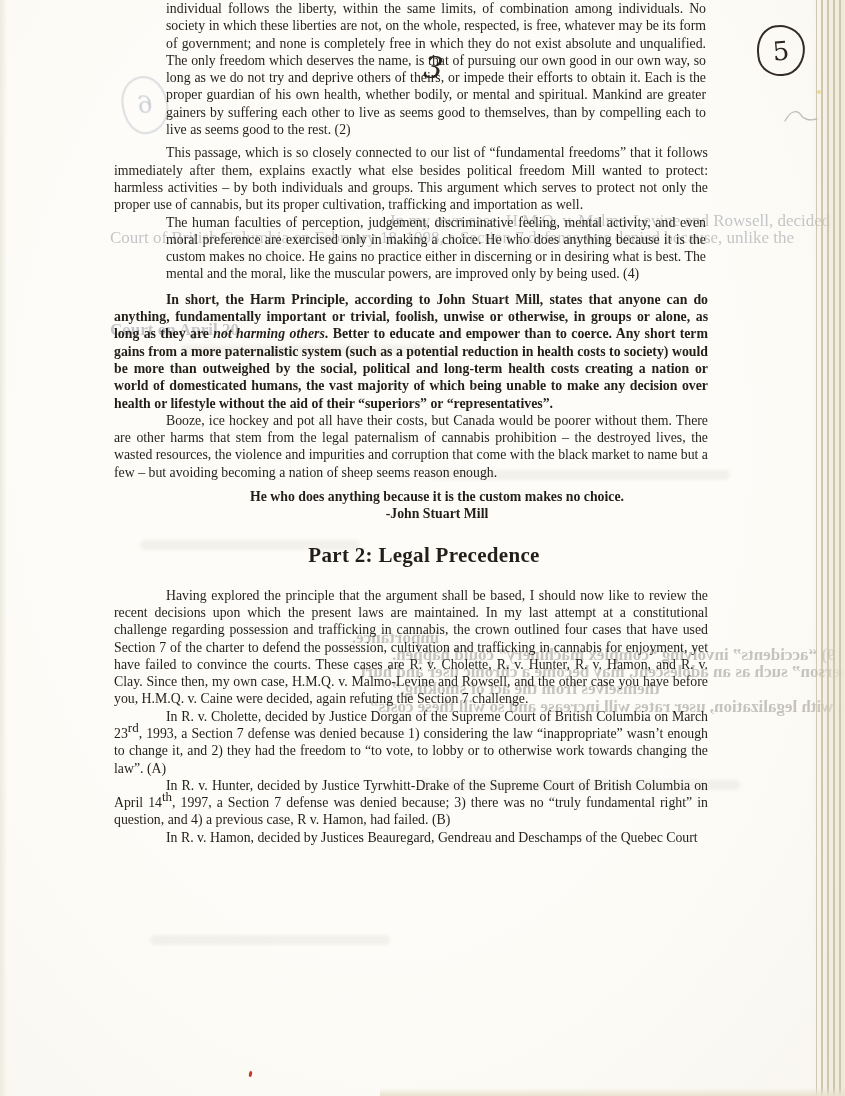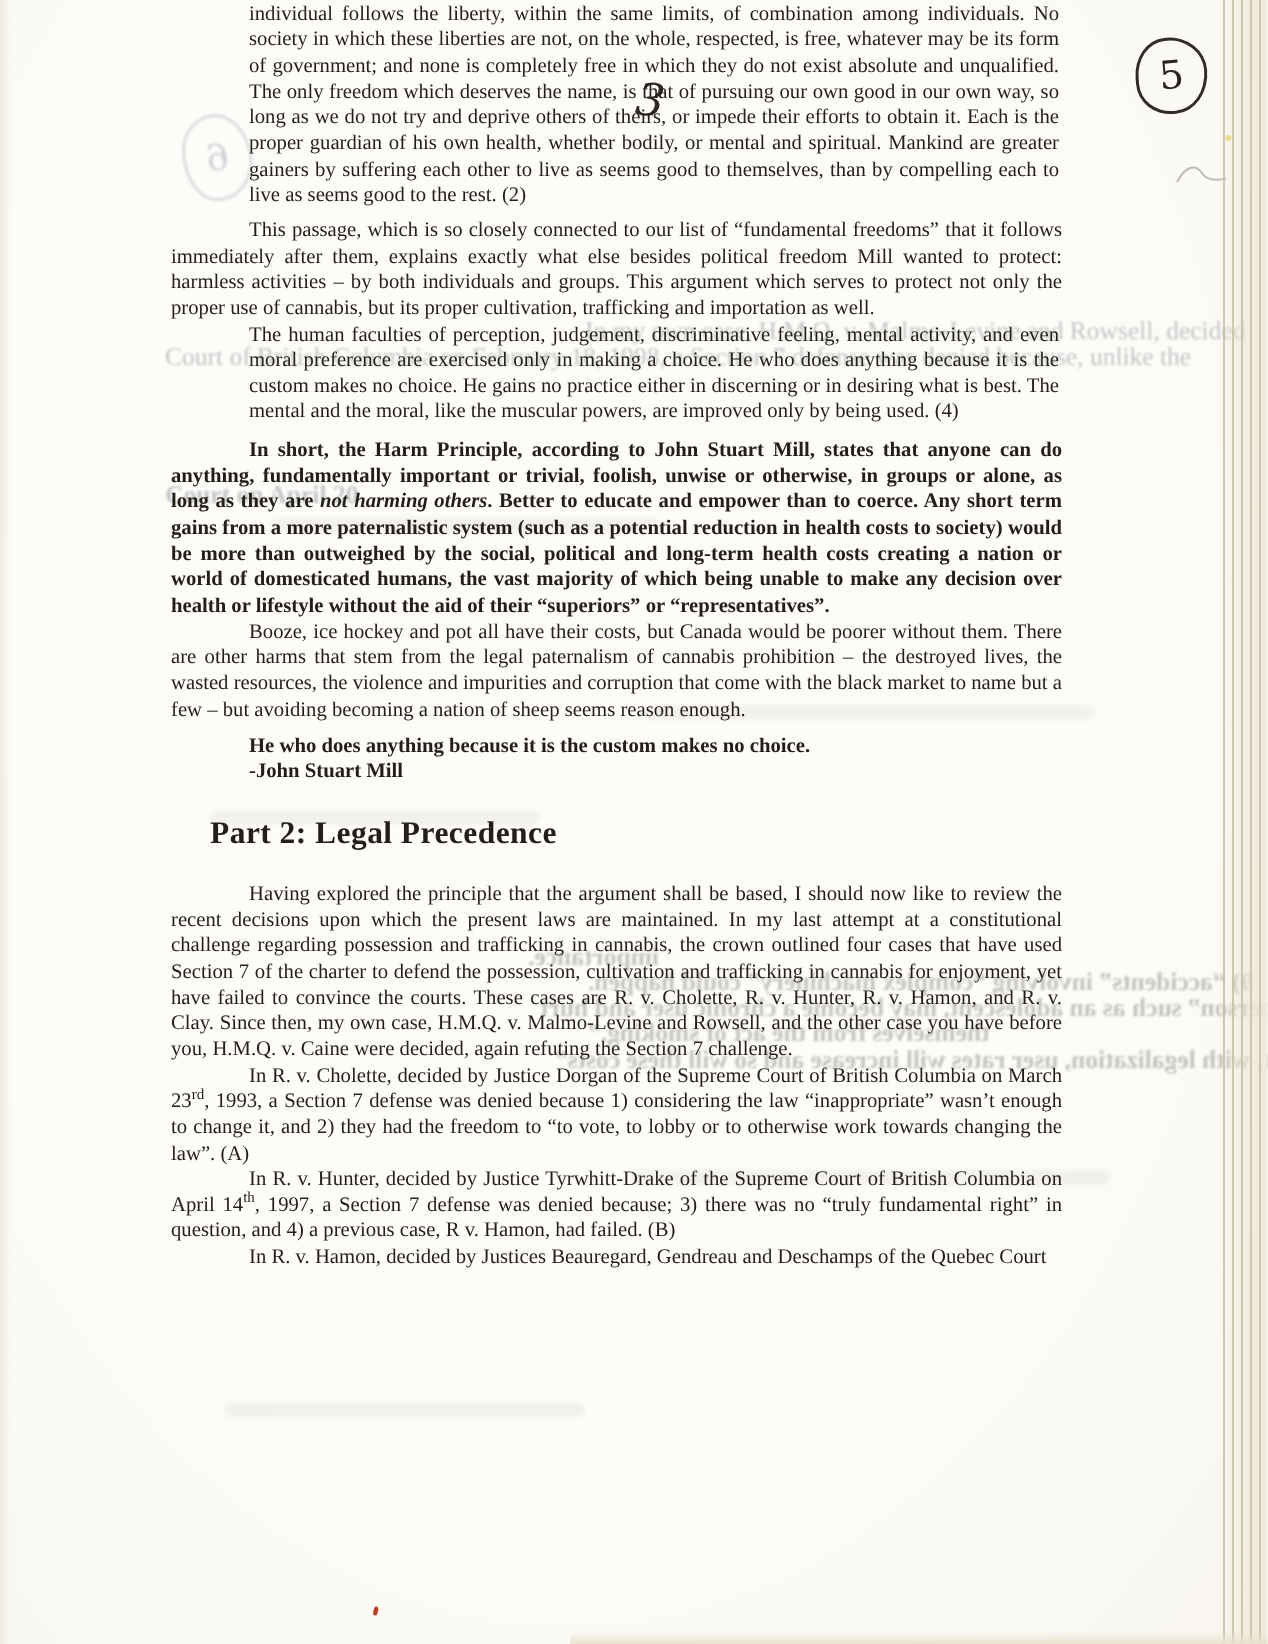--- a/index.html
+++ b/index.html
@@ -10,28 +10,28 @@
   }
   .sheet{
     position:absolute;inset:0;
     background:radial-gradient(ellipse at 45% 40%, #fdfcf8 55%, #f8f6ef 100%);
   }
   
   .doc{
     position:absolute;left:114px;top:0;width:594px;
     font-size:13.8px;line-height:17.3px;color:#231e18;
   }
-  .blk{margin:0;}
+  .blk{margin:0;text-align:center;}
   .quote{margin:0 2px 6px 52px;text-align:justify;}
   .para{text-indent:52px;text-align:justify;}
   .bold-para{font-weight:bold;text-indent:52px;text-align:justify;margin-top:8px;}
   .bold-quote{font-weight:bold;margin:7px 0 0 52px;}
   .heading{font-size:21px;line-height:28px;font-weight:bold;margin:18px 0 18px 26px;letter-spacing:.3px;}
   .i{font-style:italic;}
-  sup{font-size:10px;line-height:0;vertical-align:super;}
+  sup{font-size:13px;line-height:0;vertical-align:super;}
   
   .page-num{
     position:absolute;left:424px;top:50px;font-size:30px;font-style:italic;
     font-family:"DejaVu Serif",serif;color:#2f2820;transform:rotate(7deg);
   }
   .corner-num{
     position:absolute;left:757px;top:25px;width:44px;height:47px;
     border:2.5px solid #322c24;border-radius:46% 54% 50% 50% / 52% 48% 56% 44%;
     display:flex;align-items:center;justify-content:center;
     font-family:"DejaVu Serif",serif;font-size:26px;color:#2b251e;

